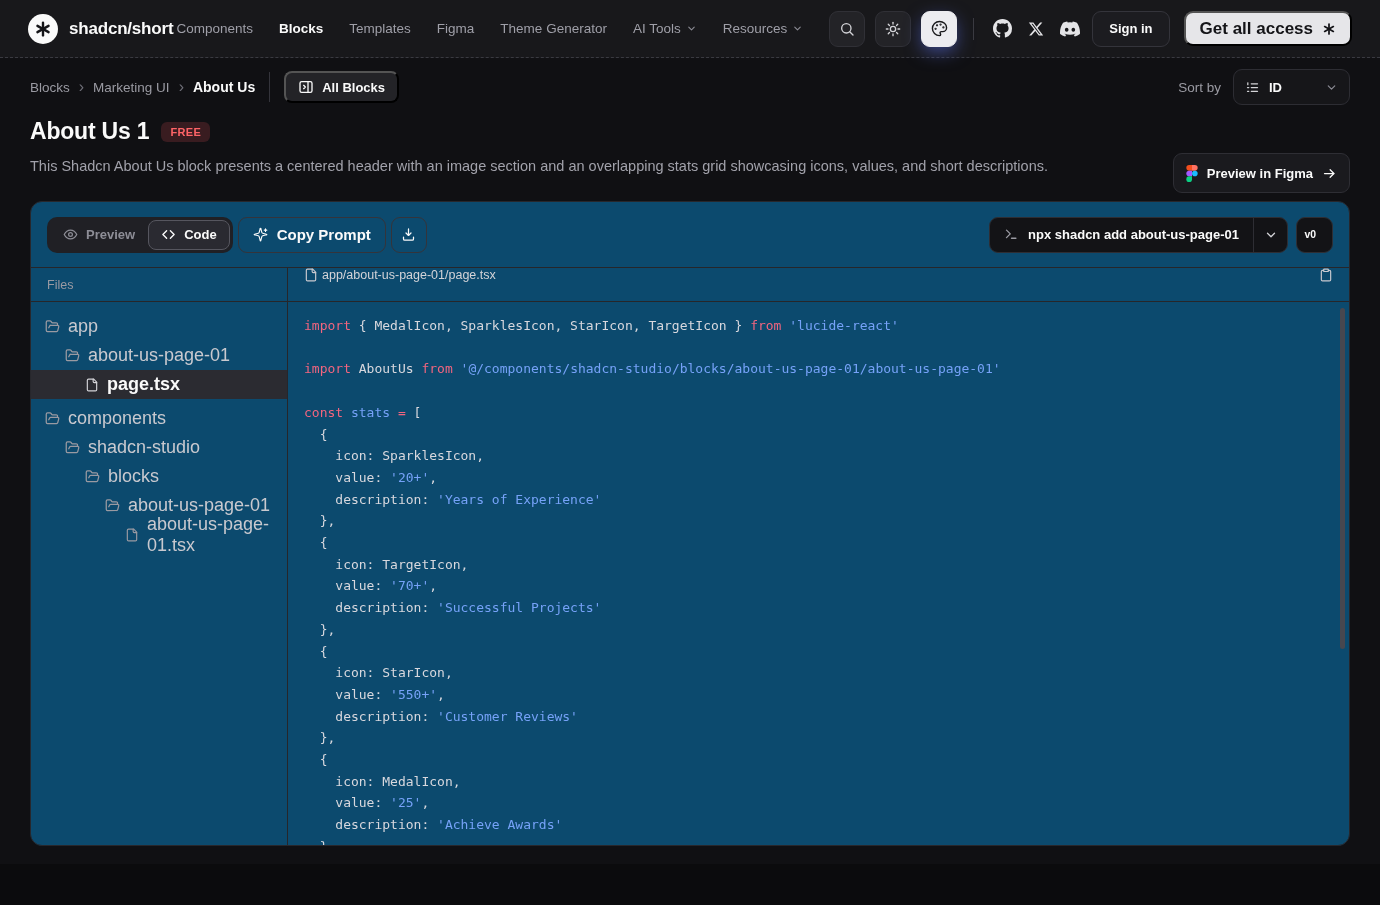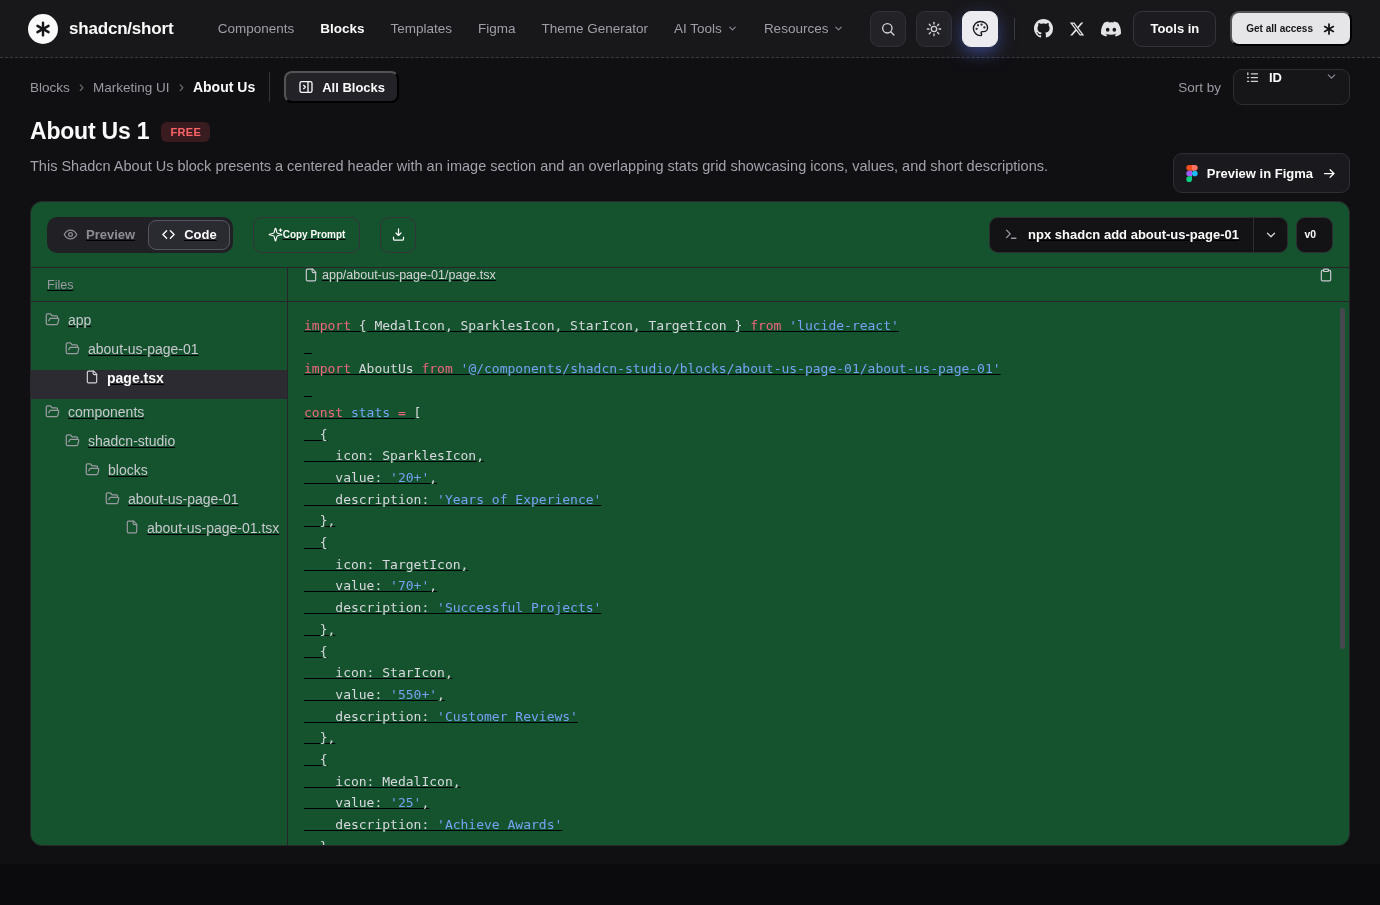--- a/index.html
+++ b/index.html
@@ -20,77 +20,77 @@
   .hdr-right { display:flex; align-items:center; gap:10px; }
   .icon-btn { width:36px; height:36px; border-radius:9px; background:#232327; border:1px solid #303036;
     display:flex; align-items:center; justify-content:center; color:#d4d4d8; cursor:pointer; }
   .icon-btn.lit { background:#ececf0; border-color:#ececf0; color:#18181b;
     box-shadow:0 6px 18px -2px rgba(96,120,255,.55); }
   .vdiv { width:1px; height:22px; background:#3a3a41; margin:0 6px; }
   .plain-icon { color:#e4e4e7; cursor:pointer; display:flex; align-items:center; justify-content:center; width:24px; height:24px; }
   .signin-btn { height:36px; padding:0 16px; border-radius:9px; background:#1c1c20; border:1px solid #34343b;
     color:#fafafa; font-size:13px; font-weight:600; display:flex; align-items:center; cursor:pointer; }
   .cta-btn { height:35px; padding:0 14px; border-radius:9px; background:#e6e6e9; color:#141417;
-    font-size:10px; font-weight:700; display:flex; align-items:center; gap:9px; cursor:pointer; margin-left:4px; }
+    font-size:17px; font-weight:700; display:flex; align-items:center; gap:9px; cursor:pointer; margin-left:4px; }
 
   
   .page { background:#101013; height:806px; }
   .crumb-row { display:flex; align-items:center; margin:0 30px; padding-top:12px; height:46px; gap:14px; }
   .crumbs { display:flex; align-items:center; gap:9px; }
   .crumb { color:#9a9aa2; font-size:13.5px; cursor:pointer; }
   .crumb-sep { color:#6e6e77; }
   .crumb-current { color:#fafafa; font-size:14px; font-weight:700; }
   .crumb-vdiv { width:1px; height:30px; background:#34343b; }
   .allblocks-btn { height:32px; padding:12px 12px; border-radius:8px; background:#232327;
     display:flex; align-items:center; gap:8px; color:#fafafa; font-size:13px; font-weight:700; cursor:pointer; }
   .sort-wrap { margin-left:auto; display:flex; align-items:center; gap:12px; }
   .sort-label { color:#9a9aa2; font-size:13.5px; }
   .sort-select { width:117px; height:36px; border-radius:9px; background:#161619; border:1px solid #2d2d33;
-    display:flex; padding:0 11px; gap:9px; cursor:pointer; color:#d4d4d8; }
+    display:flex; align-items:center; padding:0 11px; gap:9px; cursor:pointer; color:#d4d4d8; }
   .sort-value { color:#fafafa; font-size:13px; font-weight:600; }
   .sort-caret { margin-left:auto; color:#8b8b94; }
 
   .hero { position:relative; margin:14px 30px 0; }
   .hero-title-row { display:flex; align-items:center; gap:12px; }
   .hero-title { color:#fafafa; font-size:23px; font-weight:700; letter-spacing:-0.2px; }
   .free-badge { background:#391c20; color:#ff6467; font-size:11px; font-weight:700; letter-spacing:.4px;
     padding:4px 9px; border-radius:6px; }
   .hero-desc { margin-top:13px; color:#a1a1aa; font-size:14.5px; max-width:1060px; }
   .figma-btn { position:absolute; right:0; top:35px; height:40px; padding:0 12px; border-radius:9px;
     background:#1a1a1e; border:1px solid #2e2e34; display:flex; align-items:center; gap:9px;
     color:#fafafa; font-size:13px; font-weight:600; cursor:pointer; }
 
   
-  .card { margin:27px 30px 0; height:645px; background:#14532d; border:1px solid #27272c;
-    border-radius:12px; overflow:hidden; display:flex; flex-direction:column;text-decoration:underline; }
+  .card { margin:27px 30px 0; height:645px; background:#0c4a6e; border:1px solid #27272c;
+    border-radius:12px; overflow:hidden; display:flex; flex-direction:column; }
   .card-toolbar { height:66px; flex:none; display:flex; align-items:center; padding:0 16px;
     border-bottom:1px solid #26262a; }
   .toggle-group { background:#202025; border-radius:10px; padding:3px; display:flex; align-items:center; }
   .toggle-seg { height:30px; padding:0 12px; border-radius:8px; display:flex; align-items:center; gap:8px;
     color:#8d8d96; font-size:13px; font-weight:600; cursor:pointer; border:1px solid transparent; }
   .toggle-seg.active { background:#2a2a31; border-color:#56565f; color:#fafafa; font-weight:700; }
-  .tool-btn { margin-left:20px; height:36px; padding:0 14px; border-radius:9px; border:1px solid #34343b;
-    background:transparent; display:flex; align-items:center; color:#fafafa;
-    font-size:10px; font-weight:600; cursor:pointer; }
+  .tool-btn { margin-left:5px; height:36px; padding:0 14px; border-radius:9px; border:1px solid #34343b;
+    background:transparent; display:flex; align-items:center; gap:9px; color:#fafafa;
+    font-size:15px; font-weight:600; cursor:pointer; }
   .tool-btn.square { width:36px; padding:0; justify-content:center; }
   .cmd-group { margin-left:auto; height:36px; border:1px solid #2e2e34; border-radius:9px; background:#131316;
     display:flex; align-items:stretch; overflow:hidden; }
   .cmd-main { display:flex; align-items:center; gap:9px; padding:0 14px; cursor:pointer; }
   .cmd-text { color:#fafafa; font-size:13px; font-weight:700; }
   .cmd-caret { width:34px; display:flex; align-items:center; justify-content:center;
     border-left:1px solid #2e2e34; color:#d4d4d8; cursor:pointer; }
   .v0-btn { margin-left:8px; width:37px; height:36px; border:1px solid #2e2e34; border-radius:9px;
     background:#131316; display:flex; align-items:center; justify-content:center; color:#fafafa; cursor:pointer; }
 
   .card-body { flex:1; display:flex; min-height:0; }
   .files-pane { width:257px; flex:none; border-right:1px solid #26262a; display:flex; flex-direction:column; }
   .pane-head { height:34px; flex:none; border-bottom:1px solid #26262a; display:flex; align-items:center;
     padding:0 16px; color:#9a9aa2; font-size:12.5px; }
   .tree { padding-top:10px; }
-  .trow { height:29px; display:flex; align-items:flex-start; gap:8px; color:#c9c9cf; font-size:14px; cursor:pointer; }
+  .trow { height:29px; display:flex; align-items:center; gap:8px; color:#c9c9cf; font-size:18px; cursor:pointer; }
   .trow svg { color:#9a9aa2; }
   .trow.sel { background:#2b2b31; color:#fafafa; font-weight:600; }
   .trow.sel svg { color:#d4d4d8; }
   .trow.gap { margin-top:5px; }
 
   .code-pane { flex:1; display:flex; flex-direction:column; min-width:0; }
   .code-head { height:34px; flex:none; border-bottom:1px solid #26262a; display:flex; align-items:flex-start;
     gap:4px; padding:0 16px; }
   .code-path { color:#d4d4d8; font-size:12.5px; }
   .copy-file-btn { margin-left:auto; color:#c9c9cf; cursor:pointer; display:flex; }
@@ -179,21 +179,21 @@
     <span class="plain-icon">
       <svg width="16" height="16" viewBox="0 0 24 24" fill="#e4e4e7">
           <path d="M18.244 2.25h3.308l-7.227 8.26 8.502 11.24H16.17l-5.214-6.817L4.99 21.75H1.68l7.73-8.835L1.254 2.25H8.08l4.713 6.231zm-1.161 17.52h1.833L7.084 4.126H5.117z"></path>
         </svg>
     </span>
     <span class="plain-icon">
       <svg width="20" height="20" viewBox="0 0 24 24" fill="#e4e4e7">
           <path d="M20.317 4.37a19.79 19.79 0 0 0-4.885-1.515.074.074 0 0 0-.079.037c-.21.375-.444.864-.608 1.25a18.27 18.27 0 0 0-5.487 0 12.64 12.64 0 0 0-.617-1.25.077.077 0 0 0-.079-.037A19.736 19.736 0 0 0 3.677 4.37a.07.07 0 0 0-.032.027C.533 9.046-.32 13.58.099 18.058a.082.082 0 0 0 .031.057 19.9 19.9 0 0 0 5.993 3.03.078.078 0 0 0 .084-.028c.462-.63.874-1.295 1.226-1.994a.076.076 0 0 0-.041-.106 13.107 13.107 0 0 1-1.872-.892.077.077 0 0 1-.008-.128c.126-.094.252-.192.372-.291a.074.074 0 0 1 .077-.01c3.928 1.793 8.18 1.793 12.062 0a.074.074 0 0 1 .078.01c.12.098.246.198.373.292a.077.077 0 0 1-.006.127 12.299 12.299 0 0 1-1.873.892.077.077 0 0 0-.041.107c.36.698.772 1.362 1.225 1.993a.076.076 0 0 0 .084.028 19.839 19.839 0 0 0 6.002-3.03.077.077 0 0 0 .032-.054c.5-5.177-.838-9.674-3.549-13.66a.061.061 0 0 0-.031-.03zM8.02 15.33c-1.183 0-2.157-1.085-2.157-2.419 0-1.333.956-2.419 2.157-2.419 1.21 0 2.176 1.096 2.157 2.42 0 1.333-.956 2.418-2.157 2.418zm7.975 0c-1.183 0-2.157-1.085-2.157-2.419 0-1.333.955-2.419 2.157-2.419 1.21 0 2.176 1.096 2.157 2.42 0 1.333-.946 2.418-2.157 2.418z"></path>
         </svg>
     </span>
-    <button class="signin-btn">Tools in</button>
+    <button class="signin-btn">Sign in</button>
     <button class="cta-btn">
       <span>Get all access</span>
       <svg width="14" height="14" viewBox="0 0 24 24" stroke="#141417" stroke-width="3" stroke-linecap="round">
           <line x1="12" y1="3.5" x2="12" y2="20.5"></line>
           <line x1="4.6" y1="7.8" x2="19.4" y2="16.2"></line>
           <line x1="4.6" y1="16.2" x2="19.4" y2="7.8"></line>
         </svg>
     </button>
   </div>
 </header>

